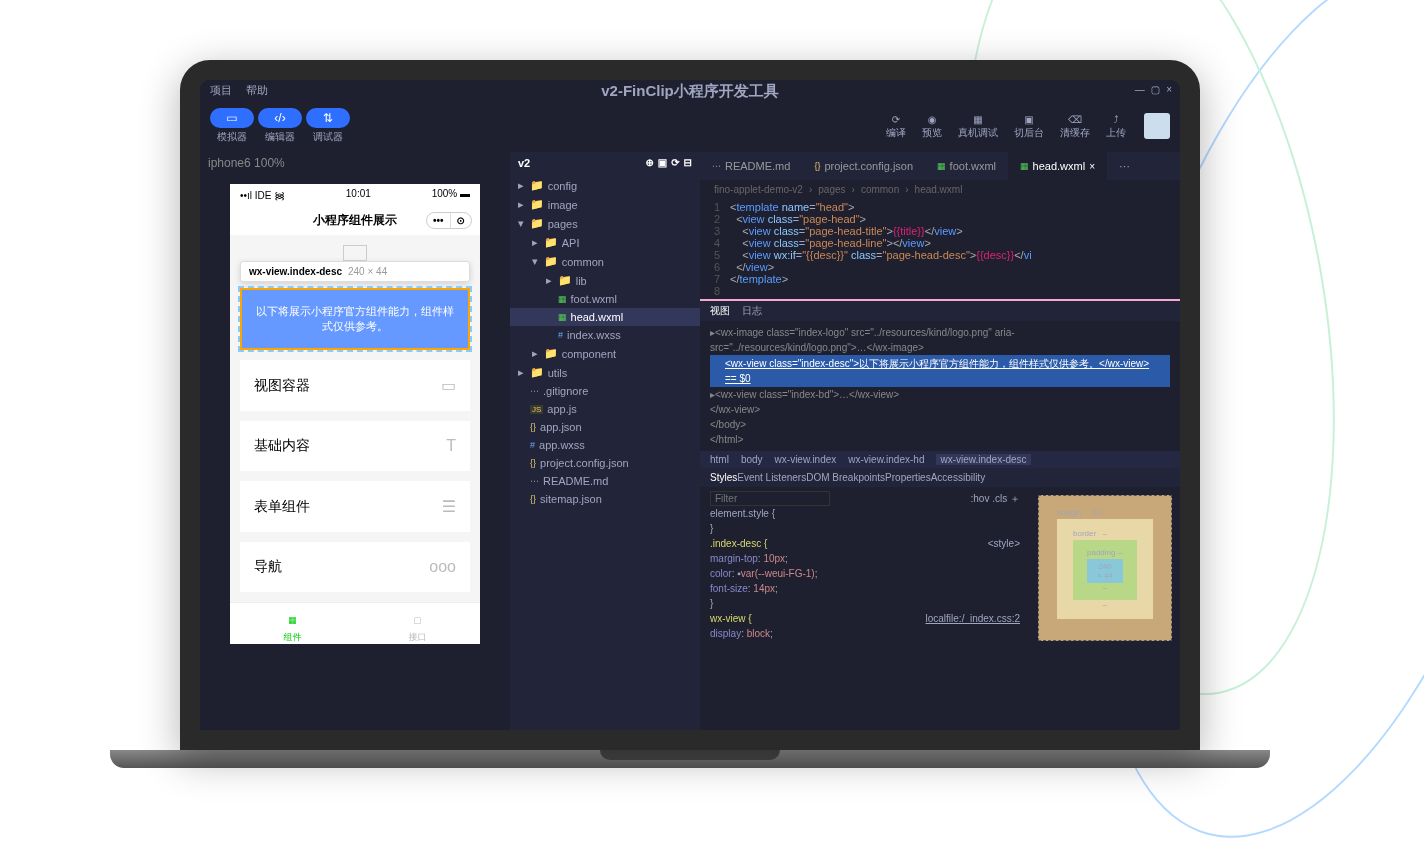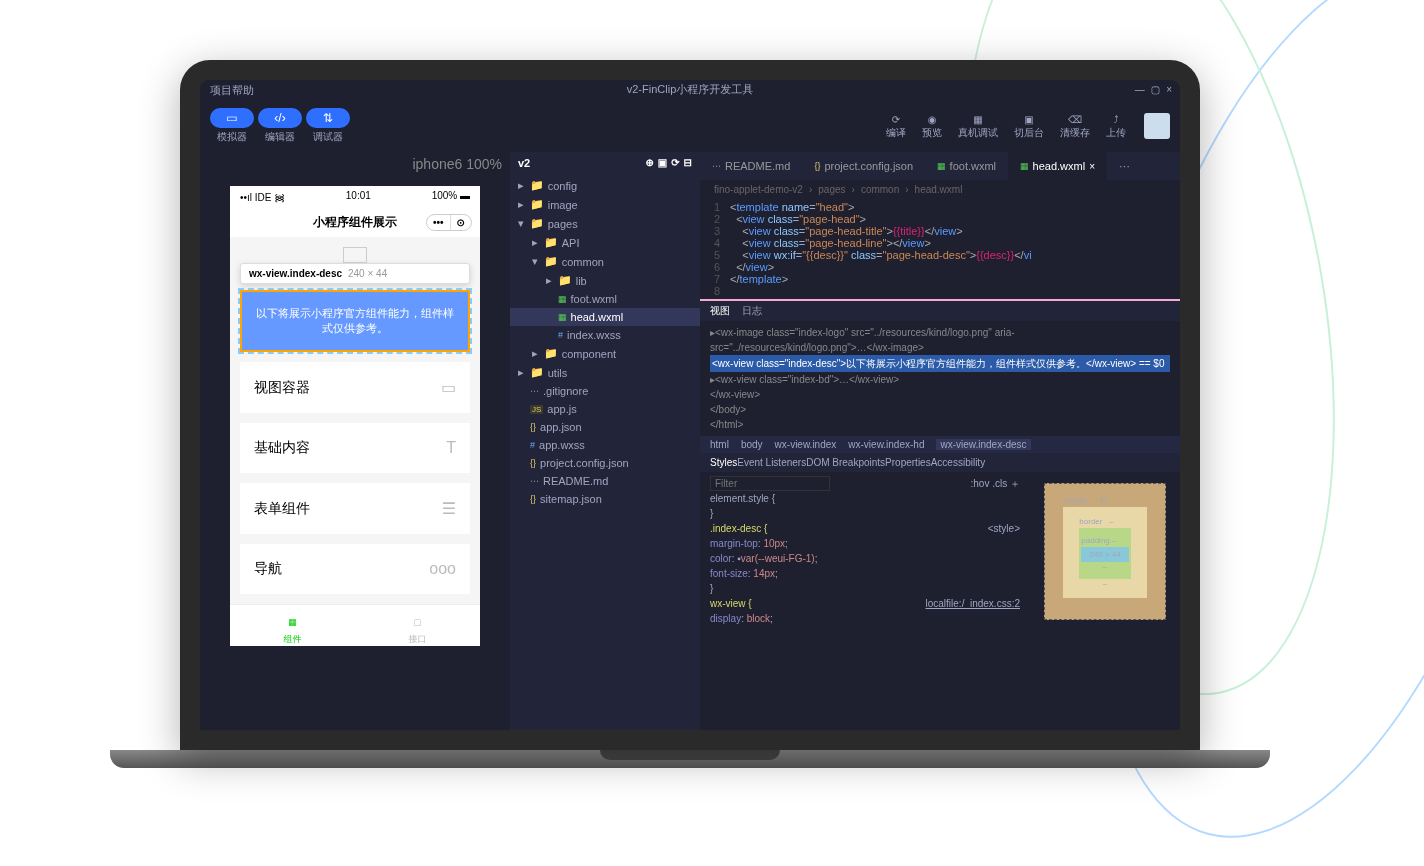--- a/index.html
+++ b/index.html
@@ -11,39 +11,39 @@
 
 
 .laptop { position: absolute; left: 160px; top: 60px; width: 1060px; height: 730px; z-index: 1; }
 .laptop-screen { width: 1020px; height: 690px; margin: 0 auto; background: #1a1d2e; border: 20px solid #2a2a2a; border-radius: 30px 30px 0 0; box-shadow: 0 10px 40px rgba(0,0,0,0.3); overflow: hidden; position: relative; }
 .laptop-cam { position: absolute; top: -14px; left: 50%; transform: translateX(-50%); width: 6px; height: 6px; background: #444; border-radius: 50%; }
 .laptop-base { width: 1160px; height: 18px; margin-left: -50px; background: linear-gradient(#888, #555); border-radius: 0 0 14px 14px; }
 .laptop-notch { width: 180px; height: 10px; background: #444; border-radius: 0 0 10px 10px; margin: 0 auto; }
 
 
 .ide { display: flex; flex-direction: column; width: 100%; height: 100%; background: #1e2030; color: #a0a5c0; font-size: 11px; }
-.ide-menubar { height: 20px; display: flex; align-items: center; padding: 0 10px; background: #1e2030; }
+.ide-menubar { height: 20px; display: flex; align-items: center; padding: 0 10px; gap: 14px; background: #1e2030; }
 .ide-menubar span { cursor: default; }
-.ide-title { position: absolute; top: 2px; left: 50%; transform: translateX(-50%); font-size: 11px; }
+.ide-title { position: absolute; top: 2px; left: 50%; transform: translateX(-50%); font-size: 15px; font-weight: bold; }
 .win-controls { position: absolute; top: 4px; right: 8px; display: flex; gap: 6px; font-size: 10px; }
 
 .ide-toolbar { height: 52px; display: flex; align-items: center; padding: 4px 10px; background: #1e2030; }
 .tool-group { display: flex; gap: 4px; }
 .tool-pill { background: #2f6fff; width: 44px; height: 20px; border-radius: 10px; display: flex; align-items: center; justify-content: center; color: #fff; font-size: 12px; }
 .tool-label { font-size: 10px; text-align: center; margin-top: 2px; }
 .spacer { flex: 1; }
 .top-action { display: flex; flex-direction: column; align-items: center; margin: 0 8px; font-size: 10px; }
 .top-action .ic { width: 20px; height: 14px; display: flex; align-items: center; justify-content: center; color: #a0a5c0; }
 .avatar { width: 26px; height: 26px; background: #cde; border-radius: 3px; margin-left: 10px; }
 
 .ide-main { flex: 1; display: flex; overflow: hidden; }
 
 
 .sim-col { width: 310px; background: #1e2030; display: flex; flex-direction: column; }
-.sim-bar { font-size: 14px; padding: 4px 8px; color: #888; text-align: right; }
+.sim-bar { font-size: 12px; padding: 4px 8px; color: #888; }
 .phone { width: 250px; height: 460px; background: #fff; margin: 10px auto; border-radius: 0; overflow: hidden; color: #000; display: flex; flex-direction: column; }
 .phone-status { display: flex; justify-content: space-between; padding: 4px 10px; font-size: 10px; }
 .phone-header { display: flex; align-items: center; justify-content: center; padding: 6px; font-size: 12px; font-weight: 600; position: relative; }
 .capsule { position: absolute; right: 8px; display: flex; border: 1px solid #ccc; border-radius: 12px; font-size: 10px; }
 .capsule span { padding: 2px 6px; }
 .phone-body { flex: 1; background: #f5f5f5; padding: 10px; position: relative; }
 .tooltip { background: #fff; border: 1px solid #ddd; box-shadow: 0 2px 6px rgba(0,0,0,0.15); padding: 4px 8px; font-size: 10px; border-radius: 3px; }
 .tooltip .dim { color: #999; margin-left: 6px; }
 .hilite { background: #6699ff; color: #fff; padding: 14px; font-size: 11px; text-align: center; margin-top: 6px; border: 2px solid orange; outline: 2px dashed #8cf; }
 .list-item { background: #fff; padding: 16px 14px; margin-top: 10px; display: flex; justify-content: space-between; align-items: center; font-size: 14px; }
@@ -73,32 +73,32 @@
 .code { font-family: Consolas, monospace; font-size: 11px; padding: 2px 0; }
 .code-line { display: flex; }
 .code-line .ln { width: 30px; text-align: right; padding-right: 10px; color: #555; }
 .code-line .tx { white-space: pre; }
 .c-tag { color: #5a9cff; } .c-attr { color: #8cc8ff; } .c-str { color: #cc8855; } .c-txt { color: #aaa; } .c-var { color: #d27; }
 
 
 .dev { height: 320px; background: #1e2030; border-top: 2px solid #f9a8d4; display: flex; flex-direction: column; font-size: 10px; }
 .dev-tabs { display: flex; gap: 12px; padding: 3px 10px; background: #22253a; }
 .elem-view { padding: 4px 10px; font-family: Consolas, monospace; font-size: 10px; line-height: 1.5; color: #888; }
-.elem-hl { background: #2a5aa8; color: #fff; padding: 1px 2px; }
+.elem-hl { background: #2a5aa8; color: #fff; padding: 1px 15px; text-decoration: underline; }
 .crumbs { padding: 3px 10px; background: #252842; display: flex; gap: 12px; }
 .crumbs .sel { background: #33385a; padding: 0 4px; }
 .style-tabs { display: flex; gap: 0; padding: 4px 10px; background: #22253a; }
 .style-tabs .sel { color: #fff; }
 .style-body { flex: 1; display: flex; }
 .style-left { flex: 1; padding: 4px 10px; font-family: Consolas, monospace; line-height: 1.5; }
 .sty-row { display: flex; justify-content: space-between; }
 .box-model { width: 150px; padding: 8px; display: flex; align-items: center; justify-content: center; }
 .bm-margin { background: #c8a878; padding: 12px 18px; font-size: 8px; border: 1px dashed #555; }
 .bm-border { background: #e8d8a8; padding: 10px 16px; margin-top: 2px; }
-.bm-padding { background: #b8d888; padding: 8px 2px; margin-top: 2px; }
+.bm-padding { background: #b8d888; padding: 8px 14px; margin-top: 2px; }
 .bm-content { background: #88c8d8; padding: 3px 8px; margin-top: 2px; font-size: 8px; text-align: center; }
 .kw { color: #88c; } .val { color: #c88; } .sel2 { color: #d8d86a; }
 </style>
 </head>
 <body>
 
 <div class="bg-curve1"></div>
 <div class="bg-curve2"></div>
 
 <div class="laptop">

